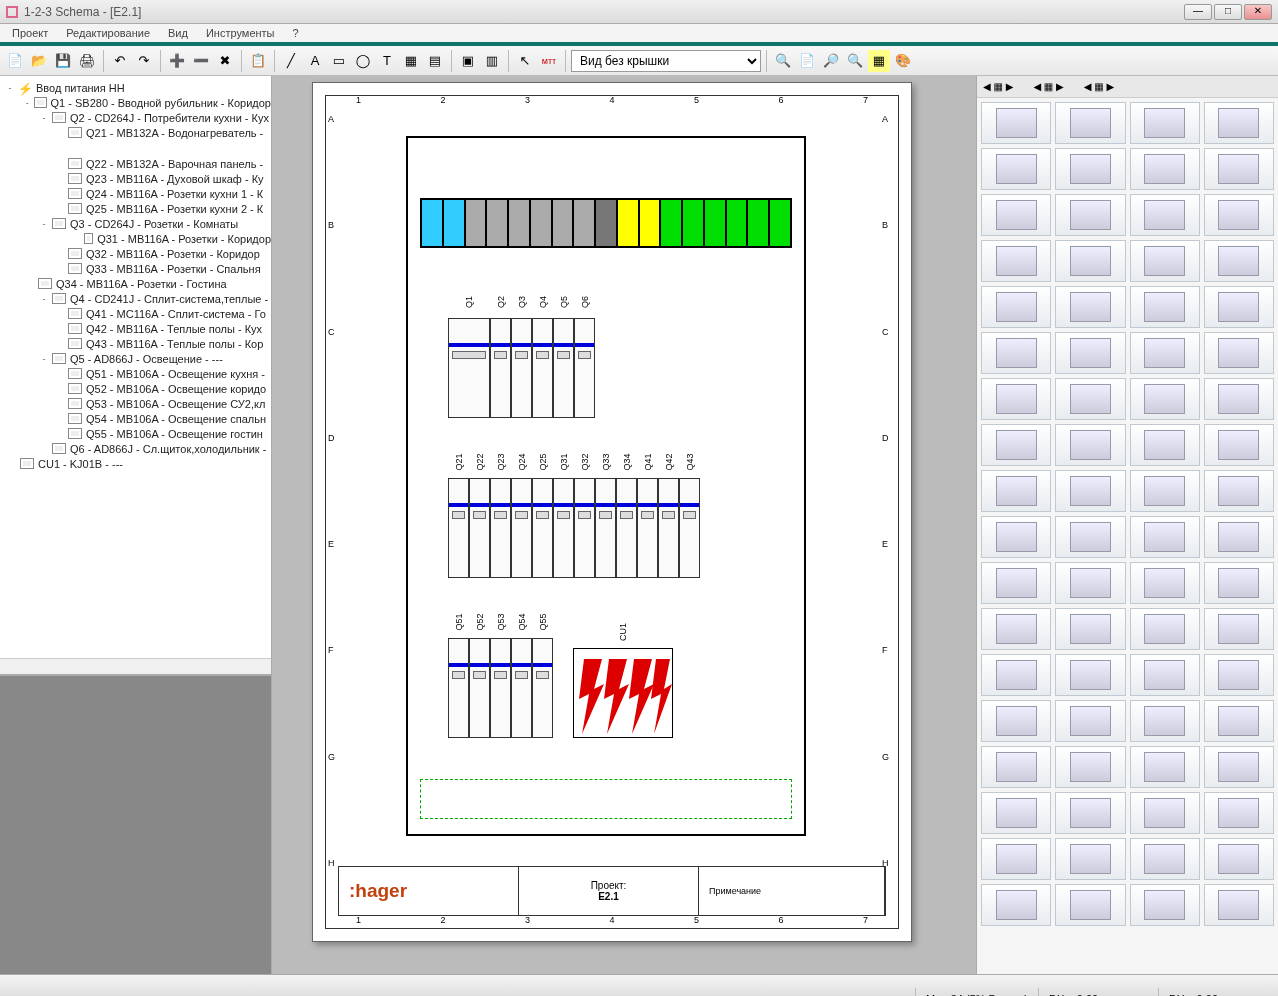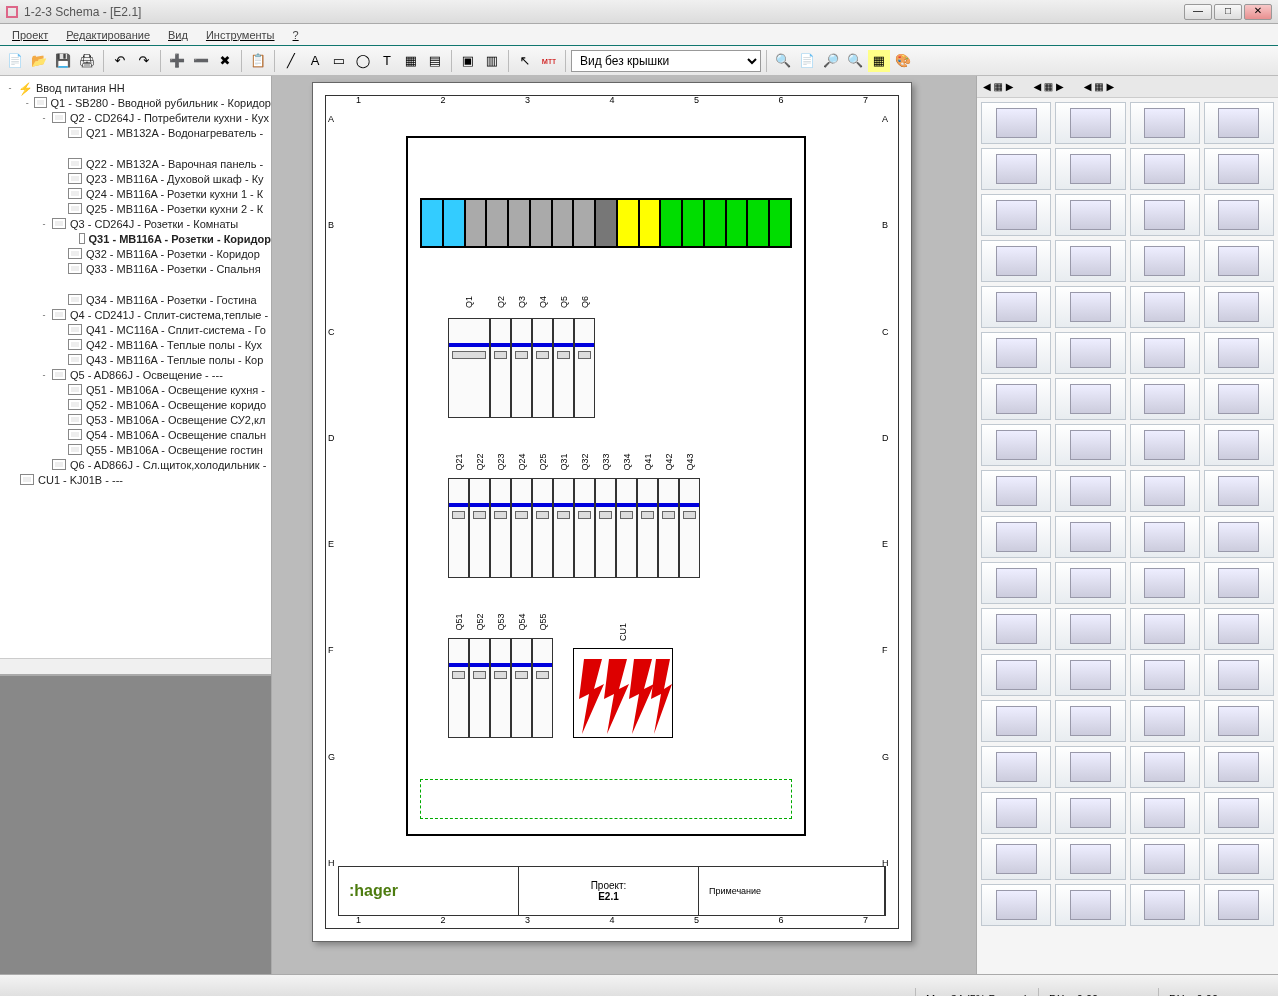--- a/index.html
+++ b/index.html
@@ -5,21 +5,21 @@
 * { box-sizing: border-box; margin: 0; padding: 0; font-family: Tahoma, Arial, sans-serif; }
 body { background: #e8e8e8; width: 1278px; height: 996px; overflow: hidden; font-size: 11px; }
 
 .titlebar { height: 24px; background: linear-gradient(#f0f0f0,#dcdcdc); border-bottom: 1px solid #aaa; display: flex; align-items: center; padding: 6px 6px; }
 .titlebar .icon { width: 12px; height: 12px; border: 2px solid #d68; margin-right: 6px; }
 .titlebar .title { color: #555; font-size: 12px; flex: 1; }
 .winbtns { display: flex; gap: 2px; }
 .winbtn { width: 28px; height: 16px; background: linear-gradient(#f8f8f8,#ddd); border: 1px solid #999; border-radius: 2px; text-align: center; line-height: 12px; font-size: 10px; cursor: pointer; }
 .winbtn.close { background: linear-gradient(#f8c8c8,#e89090); }
 
-.menubar { height: 22px; background: #f4f4f4; border-bottom: 1px solid #0f766e; display: flex; align-items: center; padding: 0 4px; gap: 2px; text-decoration: underline; }
+.menubar { height: 22px; background: #f4f4f4; border-bottom: 4px solid #0f766e; display: flex; align-items: center; padding: 0 4px; gap: 2px; }
 .menuitem { padding: 2px 8px; color: #444; cursor: pointer; }
 
 .toolbar { height: 30px; background: linear-gradient(#f8f8f8,#e8e8e8); border-bottom: 1px solid #bbb; display: flex; align-items: center; padding: 0 4px; gap: 2px; }
 .tbtn { width: 22px; height: 22px; border: 1px solid transparent; display: inline-flex; align-items: center; justify-content: center; cursor: pointer; font-size: 13px; }
 .tsep { width: 1px; height: 22px; background: #bbb; margin: 0 3px; }
 .tsel { height: 22px; border: 1px solid #999; background: #fff; width: 190px; font-size: 12px; padding: 0 4px; }
 
 .workspace { position: absolute; top: 76px; bottom: 22px; left: 0; right: 0; display: flex; }
 
 .leftpanel { width: 272px; display: flex; flex-direction: column; border-right: 1px solid #aaa; background: #fff; }
@@ -55,21 +55,21 @@
 .breaker .band { position: absolute; top: 24px; left: 0; right: 0; height: 4px; background: #00d; }
 
 .cu-box { width: 100px; height: 90px; border: 1px solid #000; background: #fff; position: relative; }
 .cu-box .lbl { position: absolute; top: -22px; left: 0; right: 0; transform: rotate(-90deg); font-size: 9px; text-align: center; }
 .bolt-svg { color: #d00; }
 
 .dashed-row { position: absolute; left: 12px; right: 12px; bottom: 15px; height: 40px; border: 1px dashed #0a0; }
 
 .title-block { position: absolute; left: 12px; right: 12px; bottom: 12px; height: 50px; border: 1px solid #333; display: flex; background: #fff;}
 .tb-cell { border-right: 1px solid #333; padding: 4px 10px; display: flex; flex-direction: column; justify-content: center; font-size: 10px; }
-.tb-logo { color: #4d7c0f; font-weight: bold; font-size: 16px; width: 180px; }
+.tb-logo { color: #c2410c; font-weight: bold; font-size: 19px; width: 180px; }
 .tb-proj { width: 180px; text-align: center; }
 .tb-note { flex: 1; font-size: 9px; }
 
 .rightpanel { width: 302px; background: #f5f5f5; border-left: 1px solid #aaa; overflow: auto; }
 .rp-toolbar { height: 22px; background: #e8e8e8; border-bottom: 1px solid #ccc; display: flex; gap: 20px; padding: 2px 6px; }
 .rp-btn { display: inline-flex; align-items: center; font-size: 10px; gap: 2px; cursor: pointer; }
 .gallery { display: grid; grid-template-columns: repeat(4, 1fr); gap: 4px; padding: 4px; }
 .gitem { height: 42px; background: linear-gradient(#fff,#e8ecf0); border: 1px solid #c0c8d0; display: flex; align-items: center; justify-content: center; cursor: pointer; }
 .gitem .dev { width: 60%; height: 75%; background: linear-gradient(#eef,#ccd); border: 1px solid #99a; }
 
@@ -183,36 +183,36 @@
         <div class="tree-node" style="padding-left: 54px;">
           <span class="tree-toggle"></span>
           <span class="tree-icon sub"></span>
           <span class="tree-label">Q25 - MB116A - Розетки кухни 2 - К</span>
         </div>
         <div class="tree-node" style="padding-left: 38px;">
           <span class="tree-toggle">-</span>
           <span class="tree-icon sub"></span>
           <span class="tree-label">Q3 - CD264J - Розетки - Комнаты</span>
         </div>
-        <div class="tree-node" style="padding-left: 74px; font-weight: bold;">
+        <div class="tree-node" style="padding-left: 74px;">
           <span class="tree-toggle"></span>
           <span class="tree-icon sub"></span>
           <span class="tree-label">Q31 - MB116A - Розетки - Коридор</span>
         </div>
         <div class="tree-node" style="padding-left: 54px; align-items: center;">
           <span class="tree-toggle"></span>
           <span class="tree-icon sub"></span>
           <span class="tree-label">Q32 - MB116A - Розетки - Коридор</span>
         </div>
         <div class="tree-node" style="padding-left: 54px;">
           <span class="tree-toggle"></span>
           <span class="tree-icon sub"></span>
           <span class="tree-label">Q33 - MB116A - Розетки - Спальня</span>
         </div>
-        <div class="tree-node" style="padding-left: 54px; margin-top: 16px;">
+        <div class="tree-node" style="padding-left: 24px;">
           <span class="tree-toggle"></span>
           <span class="tree-icon sub"></span>
           <span class="tree-label">Q34 - MB116A - Розетки - Гостина</span>
         </div>
         <div class="tree-node" style="padding-left: 38px;">
           <span class="tree-toggle">-</span>
           <span class="tree-icon sub"></span>
           <span class="tree-label">Q4 - CD241J - Сплит-система,теплые -</span>
         </div>
         <div class="tree-node" style="padding-left: 54px;">

